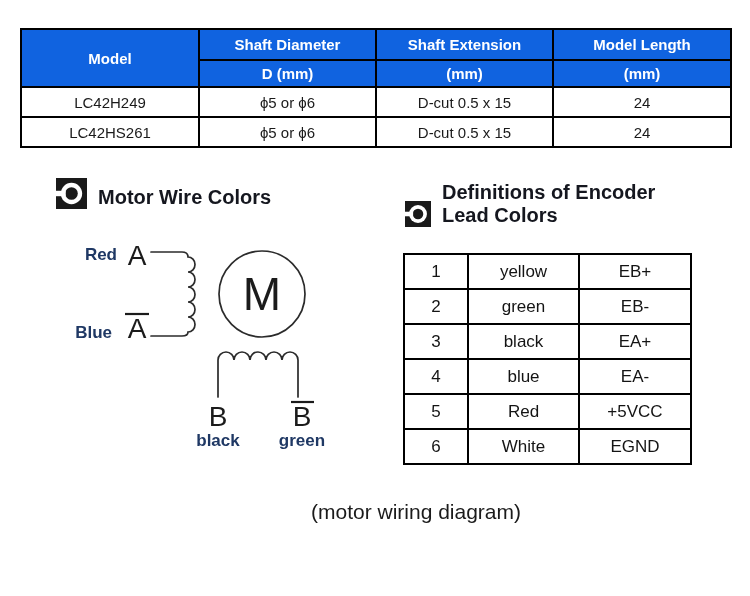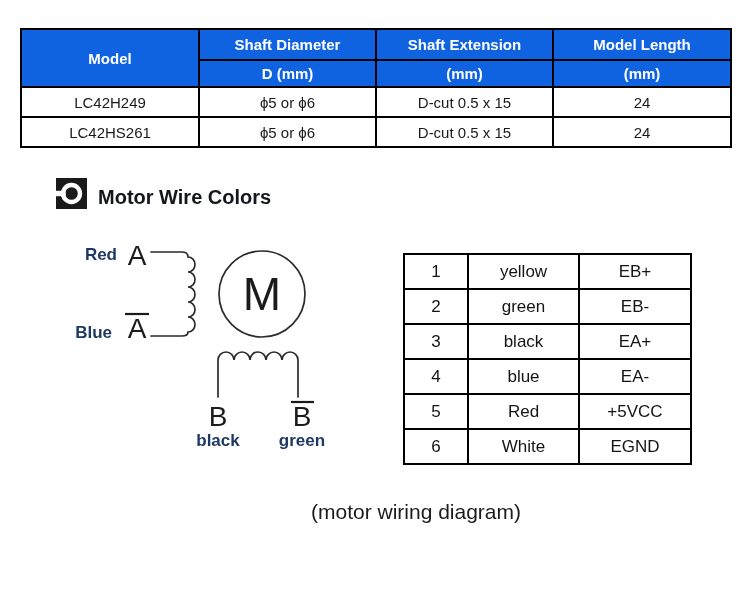--- a/index.html
+++ b/index.html
@@ -97,20 +97,32 @@
   <div class="sec-head" id="motor-head">
     <svg class="bullet" width="31" height="31" viewBox="0 0 32 32">
       <rect x="0" y="0" width="32" height="32" fill="#1a1a1a"></rect>
       <circle cx="16" cy="16" r="11" fill="#ffffff"></circle>
       <circle cx="16" cy="16" r="6.5" fill="#1a1a1a"></circle>
       <rect x="0" y="13.2" width="10" height="5.6" fill="#ffffff"></rect>
     </svg>
     <div class="ttl">Motor Wire Colors</div>
   </div>
 
+  <div class="sec-head" id="encoder-head">
+    <svg class="bullet" width="26" height="26" viewBox="0 0 32 32">
+      <rect x="0" y="0" width="32" height="32" fill="#1a1a1a"></rect>
+      <circle cx="16" cy="16" r="11" fill="#ffffff"></circle>
+      <circle cx="16" cy="16" r="6.5" fill="#1a1a1a"></circle>
+      <rect x="0" y="13.2" width="10" height="5.6" fill="#ffffff"></rect>
+    </svg>
+    <div class="ttl">
+      <span>Definitions of Encoder</span><br>
+      <span>Lead Colors</span>
+    </div>
+  </div>
 
   <svg id="wiring" width="270" height="220" viewBox="0 0 270 220">
 
     <path d="M96,19 H127 Q133,19 133,24
              A7,7.5 0 0 1 133,39 A7,7.5 0 0 1 133,54 A7,7.5 0 0 1 133,69
              A7,7.5 0 0 1 133,84 A7,7.5 0 0 1 133,99
              Q133,103 127,103 H96" fill="none" stroke="#2b2b2b" stroke-width="1.7" stroke-linecap="round"></path>
 
     <path d="M163,164 V127
              A8,8 0 0 1 179,127 A8,8 0 0 1 195,127 A8,8 0 0 1 211,127

